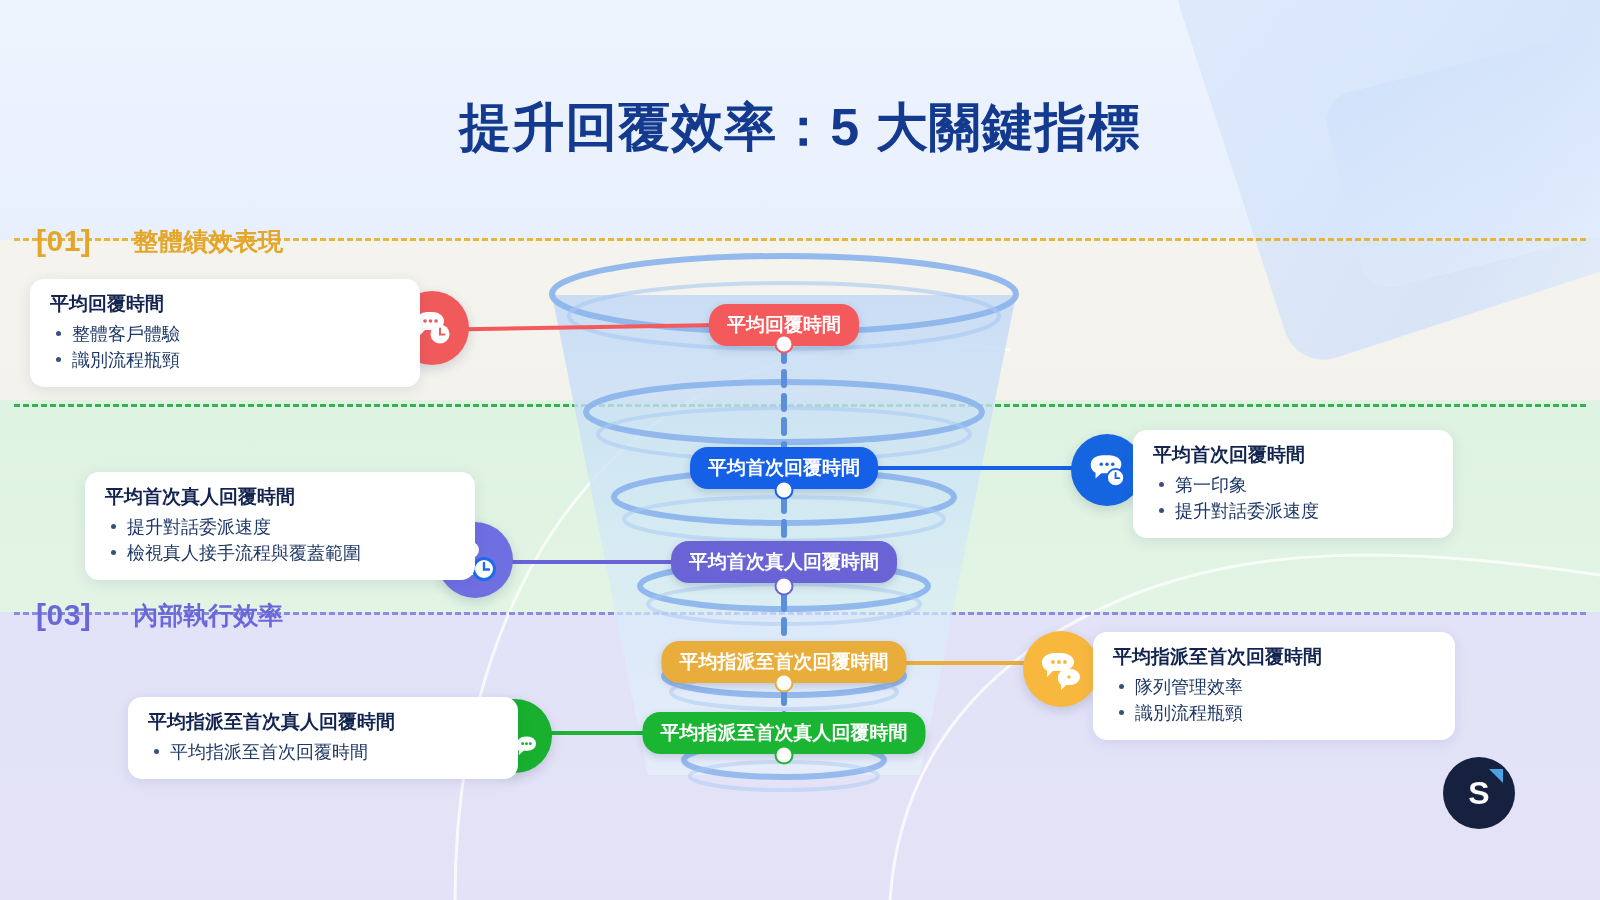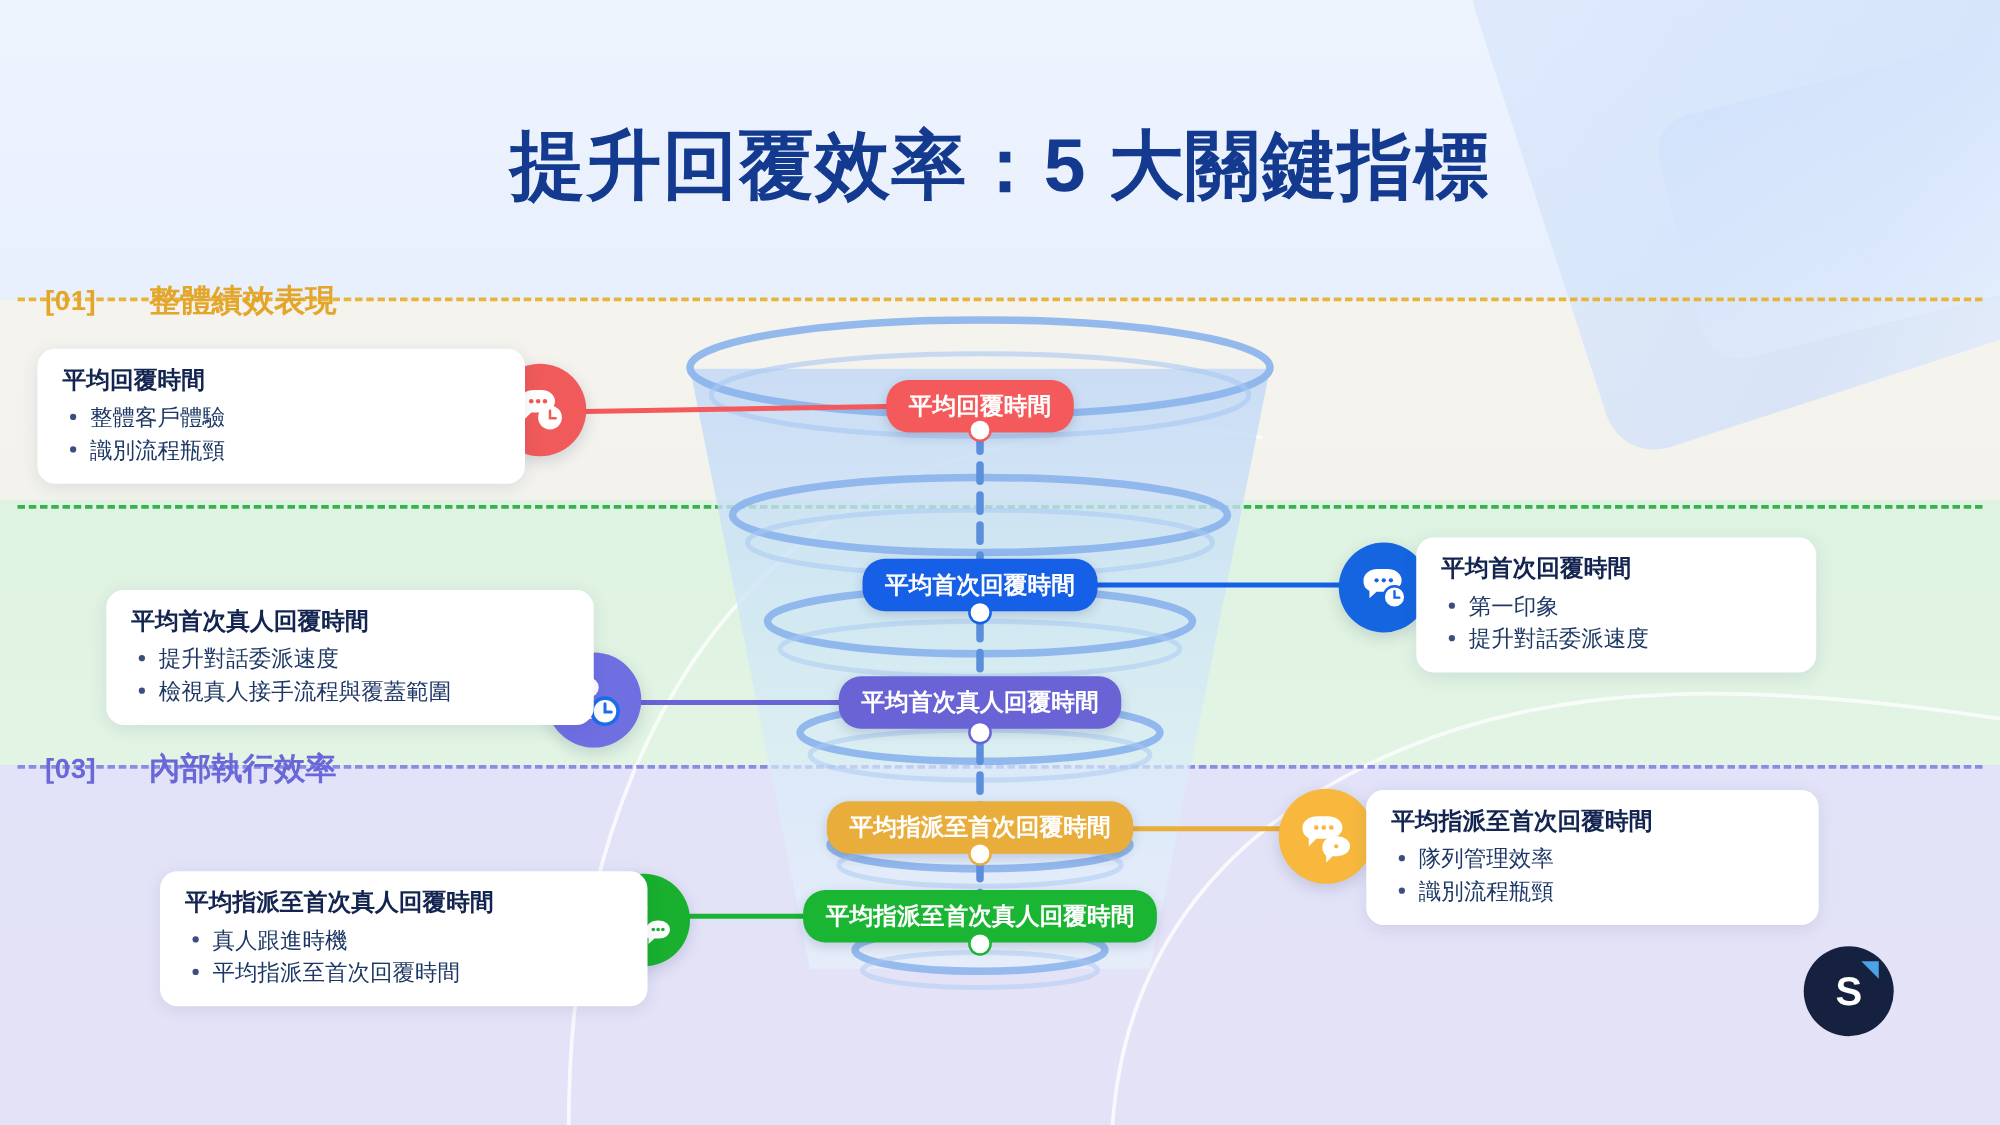--- a/index.html
+++ b/index.html
@@ -32,33 +32,33 @@
 
   
   .divider { position:absolute; left:14px; width:1572px; height:0; border-top:3px dashed; }
   #div1 { top:238px; border-color:#e8b53c; }
   #div2 { top:404px; border-color:#36b14c; }
   #div3 { top:612px; border-color:#8b8ce0; }
 
   
   .sec-head { position:absolute; display:flex; align-items:center; gap:10px;
               font-weight:700; white-space:nowrap; }
-  .sec-num { font-size:22px; letter-spacing:.5px; }
+  .sec-num { font-size:30px; letter-spacing:.5px; }
   .sec-title { font-size:25px;margin-left:32px; }
   #sec1 { left:36px; top:224px; }
   #sec1 .sec-num,#sec1 .sec-title { color:#e3a62a; }
   #sec2 { left:36px; top:390px; }
   #sec2 .sec-num,#sec2 .sec-title { color:#22a03c; }
   #sec3 { left:36px; top:598px; }
   #sec3 .sec-num,#sec3 .sec-title { color:#6a68d8; }
 
   
   #page-title {
     position:absolute; left:0; top:93px; width:1600px; text-align:center;
-    font-size:60px; font-weight:700; color:#133a8e; letter-spacing:1px;
+    font-size:52px; font-weight:700; color:#133a8e; letter-spacing:1px;
   }
 
   
   #funnel-svg, #link-svg { position:absolute; left:0; top:0; width:1600px; height:900px; }
   #link-svg { pointer-events:none; }
 
   
   .card {
     position:absolute; background:#fff; border-radius:14px;
     box-shadow:0 3px 14px rgba(30,50,120,.10);
@@ -282,21 +282,20 @@
     <div class="card-title">平均首次回覆時間</div>
     <ul>
       <li>第一印象</li>
       <li>提升對話委派速度</li>
     </ul>
   </div>
 
   <div class="card" id="card-4">
     <div class="card-title">平均指派至首次真人回覆時間</div>
     <ul>
-      <li>真人跟進時機</li>
       <li>平均指派至首次回覆時間</li>
     </ul>
   </div>
 
   <div class="card" id="card-5">
     <div class="card-title">平均指派至首次回覆時間</div>
     <ul>
       <li>隊列管理效率</li>
       <li>識別流程瓶頸</li>
     </ul>

